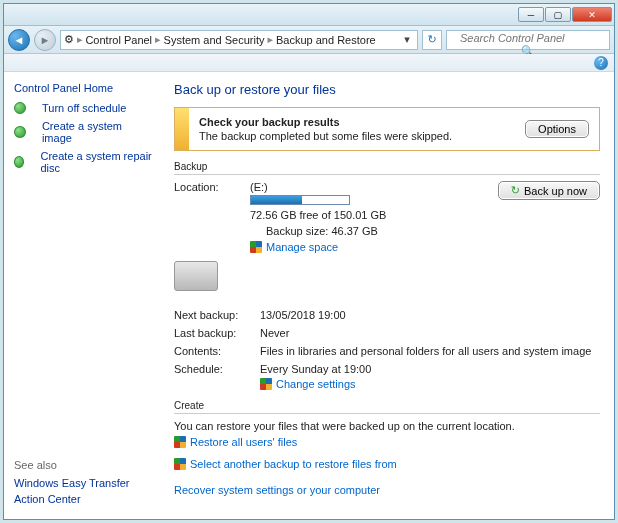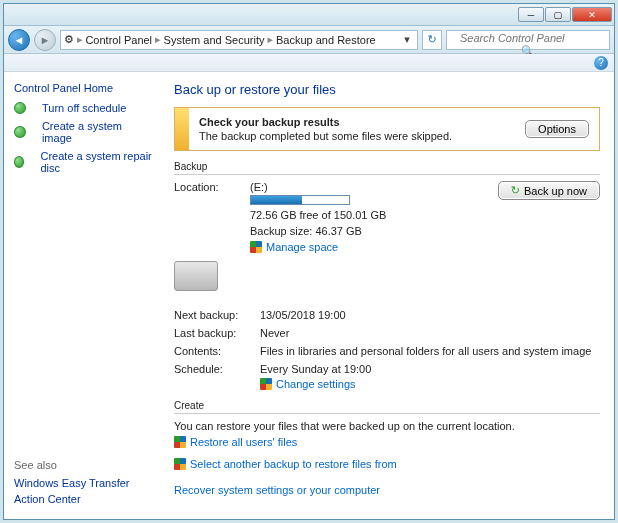--- a/index.html
+++ b/index.html
@@ -295,21 +295,21 @@
         <div class="section-hd">Backup</div>
 
         <div class="backup-grid">
           <div class="lbl">Location:</div>
           <div>
             <div>(E:)</div>
             <div class="progress">
                 <div class="fill"></div>
               </div>
             <div style="margin-top:4px;">72.56 GB free of 150.01 GB</div>
-            <div style="margin-top:4px;">Backup size: 46.37 GB</div>
+            <div style="margin-top:4px;margin-left:16px;">Backup size: 46.37 GB</div>
             <div class="iconlink" style="margin-top:4px;">
               <span class="shield"></span>
               <span class="link">Manage space</span>
             </div>
           </div>
           <div>
             <button class="winbtn">
               <span style="color:#2a9a2a">↻</span>
               <span>Back up now</span>
             </button>

